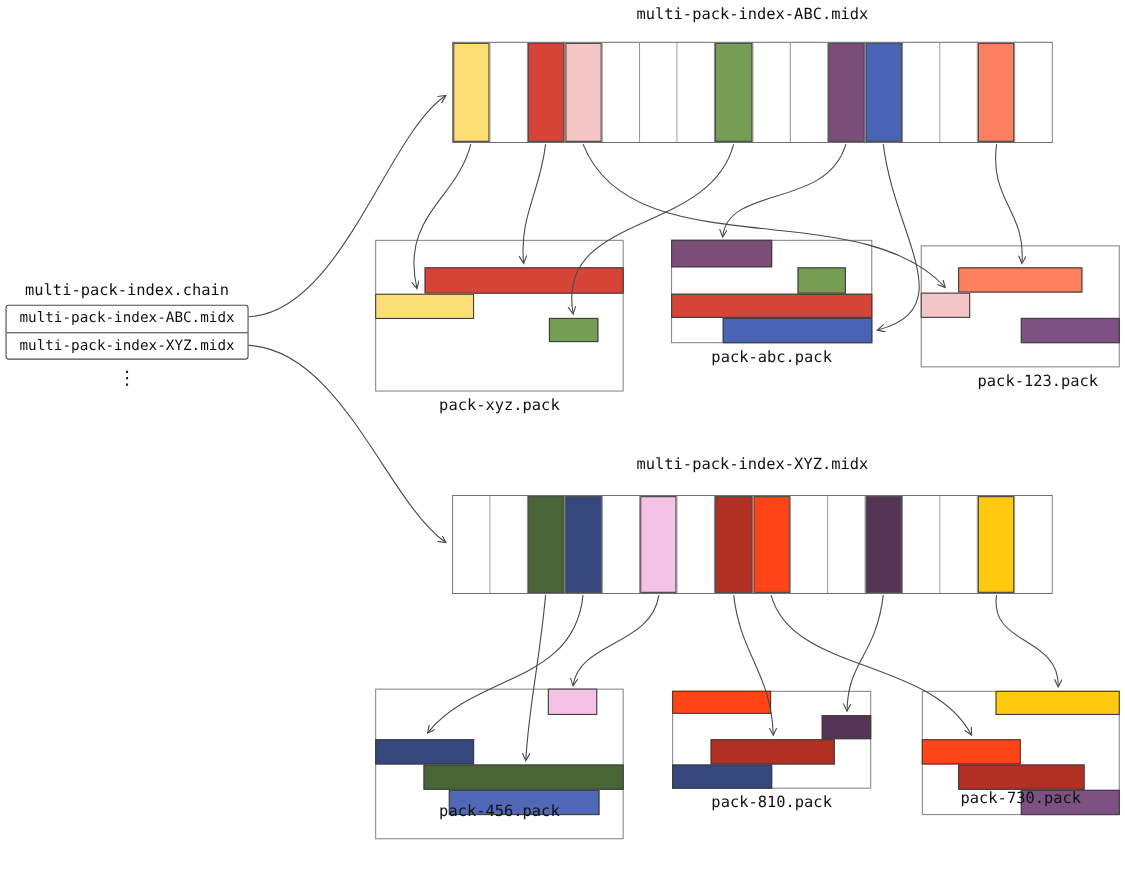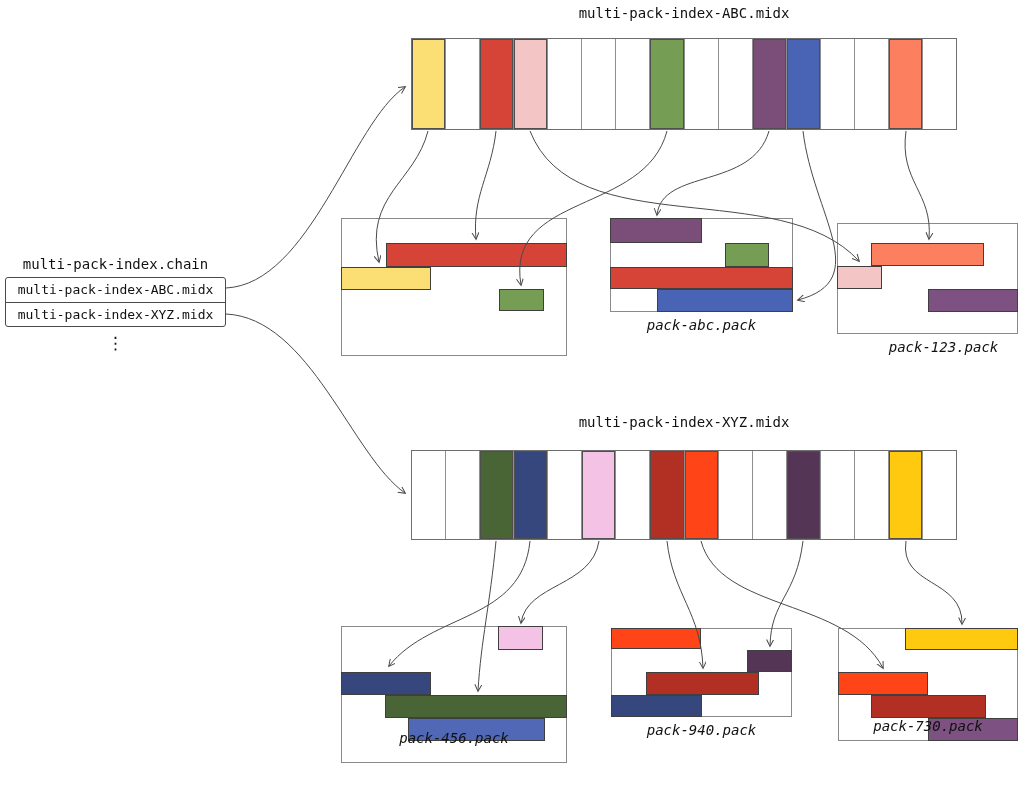--- a/index.html
+++ b/index.html
@@ -6,21 +6,21 @@
   #stage{position:relative;width:1023px;height:793px;background:#fff;overflow:hidden;
          font-family:"DejaVu Sans Mono","Liberation Mono",monospace;color:#111;}
   .mono{font-family:"DejaVu Sans Mono","Liberation Mono",monospace;}
   .title{position:absolute;text-align:center;font-size:14px;white-space:nowrap;z-index:4;}
   .bar{position:absolute;display:flex;border:1px solid #6e6e6e;background:#fff;box-sizing:border-box;z-index:1;}
   .cell{flex:1 1 0;border-right:1px solid #8f8f8f;box-sizing:border-box;background:#fff;}
   .cell:last-child{border-right:none;}
   .cell.filled{box-shadow:inset 0 0 0 1px #4f4f4f;}
   .pack{position:absolute;border:1px solid #8a8a8a;background:#fff;box-sizing:border-box;z-index:1;}
   .obj{position:absolute;border:1px solid #3f3f3f;box-sizing:border-box;z-index:2;}
-  .pack-label{position:absolute;text-align:center;font-size:14px;white-space:nowrap;z-index:4;font-style:italic;}
+  .pack-label{position:absolute;text-align:center;font-size:14px;white-space:nowrap;z-index:4;}
   #chain-box{position:absolute;border:1px solid #4a4a4a;background:#fff;box-sizing:border-box;border-radius:3px;z-index:1;}
   .chain-row{height:24px;line-height:24px;text-align:center;font-size:13px;white-space:nowrap;}
   .chain-row-divider{border-bottom:1px solid #4a4a4a;}
   #chain-dots{position:absolute;text-align:center;font-size:17px;z-index:4;}
   #arrow-layer{position:absolute;left:0;top:0;z-index:3;pointer-events:none;}
 </style>
 </head>
 <body>
 
 <div id="stage">
@@ -66,28 +66,29 @@
       <div class="cell"></div>
       <div class="cell"></div>
       <div class="cell filled" style="background: rgb(85, 53, 86);"></div>
       <div class="cell"></div>
       <div class="cell"></div>
       <div class="cell filled" style="background: rgb(255, 201, 15);"></div>
       <div class="cell"></div>
     </div>
 
   <div class="pack" id="pack-0" style="left: 341px; top: 218px; width: 226px; height: 138px;"></div>
+  <div class="pack-label mono" id="plabel-0" style="left: 341px; top: 361px; width: 226px;">pack-xyz.pack</div>
   <div class="pack" id="pack-1" style="left: 610px; top: 218px; width: 183px; height: 94px;"></div>
   <div class="pack-label mono" id="plabel-1" style="left: 610px; top: 317px; width: 183px;">pack-abc.pack</div>
   <div class="pack" id="pack-2" style="left: 837px; top: 223px; width: 181px; height: 111px;"></div>
   <div class="pack-label mono" id="plabel-2" style="left: 853px; top: 339px; width: 181px;">pack-123.pack</div>
   <div class="pack" id="pack-3" style="left: 341px; top: 626px; width: 226px; height: 137px;"></div>
   <div class="pack-label mono" id="plabel-3" style="left: 341px; top: 730px; width: 226px;">pack-456.pack</div>
   <div class="pack" id="pack-4" style="left: 611px; top: 628px; width: 181px; height: 89px;"></div>
-  <div class="pack-label mono" id="plabel-4" style="left: 611px; top: 722px; width: 181px;">pack-940.pack</div>
+  <div class="pack-label mono" id="plabel-4" style="left: 611px; top: 722px; width: 181px;">pack-810.pack</div>
   <div class="pack" id="pack-5" style="left: 838px; top: 628px; width: 180px; height: 113px;"></div>
   <div class="pack-label mono" id="plabel-5" style="left: 838px; top: 718px; width: 180px;">pack-730.pack</div>
 
   <svg id="arrow-layer" width="1023" height="793" viewBox="0 0 1023 793">
     <defs>
       <marker id="ah" markerWidth="9" markerHeight="9" refX="6.5" refY="3.5" orient="auto" markerUnits="userSpaceOnUse">
         <path d="M0,0 L7,3.5 L0,7" fill="none" stroke="#4a4a4a" stroke-width="1"></path>
       </marker>
     </defs>
   <path d="M226,288 C310,284 352,122 405,87" fill="none" stroke="#4a4a4a" stroke-width="1" marker-end="url(#ah)"></path>

